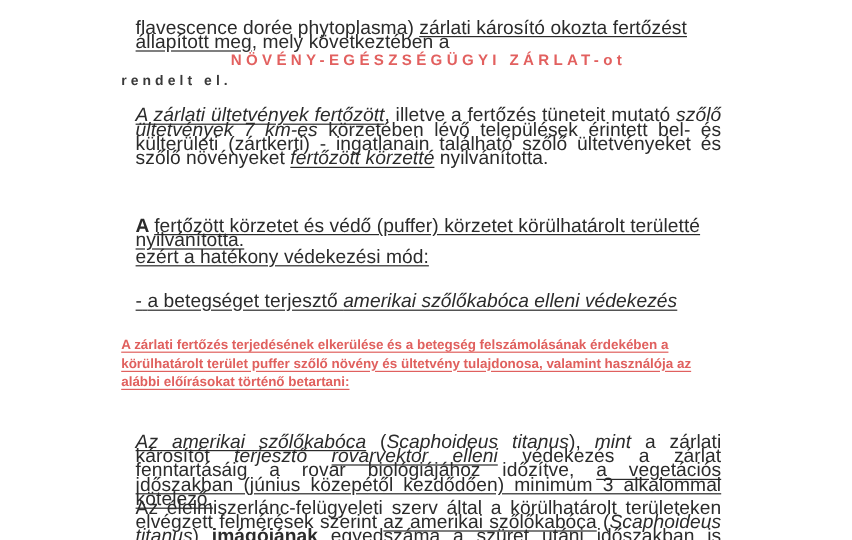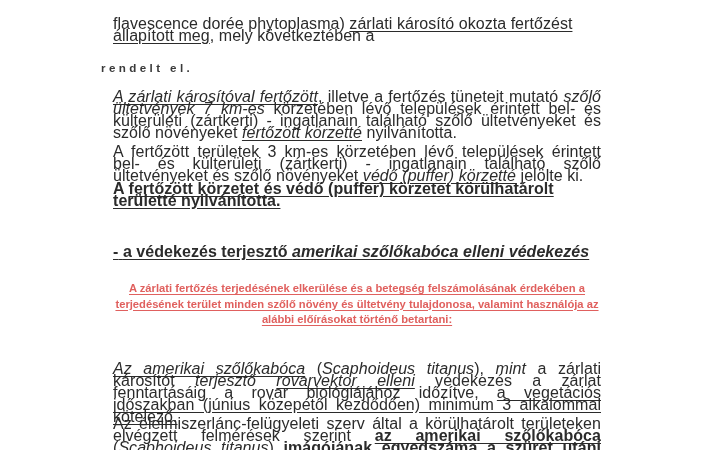--- a/index.html
+++ b/index.html
@@ -33,21 +33,21 @@
     letter-spacing: 0.05px;
   }
   .blk {
     position: absolute;
     left: 101px;
     width: 512px;
   }
   .u  { text-decoration: underline; text-underline-offset: 1.5px; }
   .b  { font-weight: bold; }
   .i  { font-style: italic; text-align: right; }
-  .bu { font-weight: bold; text-decoration: underline; text-underline-offset: 1.5px; }
+  .bu { font-weight: normal; text-decoration: underline; text-underline-offset: 1.5px; }
   .iu { font-style: italic; text-decoration: underline; text-underline-offset: 1.5px; }
   .biu{ font-weight: normal; font-style: italic; text-decoration: underline; text-underline-offset: 1.5px; }
 
   .title-red {
     position: absolute;
     left: 101px;
     width: 512px;
     text-align: center;
     font-size: 12.6px;
     font-weight: bold;
@@ -63,64 +63,62 @@
     font-size: 11.6px;
     font-weight: bold;
     color: #3a3a3a;
     letter-spacing: 3.4px;
     line-height: 16px;
   }
   .red-center {
     position: absolute;
     left: 101px;
     width: 512px;
-    text-align: center;
     font-size: 11.2px;
     font-weight: bold;
     color: #e0605e;
     line-height: 15.6px;
     text-decoration: underline;
     text-underline-offset: 1.6px;
   }
   .just { text-align: justify; text-justify: inter-word; }
 </style>
 </head>
 <body>
 
 <div class="page">
 
   <div class="blk" style="top:6px;">
     <p><span>flavescence dorée phytoplasma</span><span>) </span><span class="u">zárlati károsító okozta fertőzést állapított meg</span><span>, mely következtében a</span></p>
   </div>
 
+  <div class="title-red" style="top:42px;">NÖVÉNY-EGÉSZSÉGÜGYI ZÁRLAT-ot</div>
 
   <div class="title-sub" style="top:60px;">rendelt el.</div>
 
   <div class="blk" style="top:79px;">
-    <p class="just"><span class="iu">A zárlati károsítóval fertőzött</span><span>, illetve a fertőzés tüneteit mutató </span><span class="i">szőlő ültetvények 7 km-es</span><span> körzetében lévő települések érintett bel- és külterületi (zártkerti) - ingatlanain található szőlő ültetvényeket és szőlő növényeket </span><span class="biu">fertőzött körzetté</span><span> nyilvánította.</span></p>
+    <p class="just"><span class="iu">A zárlati ültetvények fertőzött</span><span>, illetve a fertőzés tüneteit mutató </span><span class="i">szőlő ültetvények 7 km-es</span><span> körzetében lévő települések érintett bel- és külterületi (zártkerti) - ingatlanain található szőlő ültetvényeket és szőlő növényeket </span><span class="biu">fertőzött körzetté</span><span> nyilvánította.</span></p>
   </div>
 
-  <div class="blk" style="top:134px;">
-    <p class="just"><span>A fertőzött területek 3 km-es körzetében lévő települések érintett bel- és külterületi (zártkerti) - ingatlanain található szőlő ültetvényeket és szőlő növényeket </span><span class="biu">védő (puffer) körzetté</span><span> jelölte ki.</span></p>
-  </div>
 
   <div class="blk" style="top:171px;">
     <p><span class="b">A </span><span class="bu">fertőzött körzetet és védő (puffer) körzetet körülhatárolt területté nyilvánította.</span></p>
   </div>
 
   <div class="blk" style="top:197px;">
+    <p class="bu">ezért a hatékony védekezési mód:</p>
   </div>
 
   <div class="blk" style="top:234px;">
-    <p class="bu"><span>-</span> <span>a védekezés terjesztő </span><span class="i">amerikai szőlőkabóca elleni védekezés</span></p>
+    <p class="bu"><span>-</span> <span>a betegséget terjesztő </span><span class="i">amerikai szőlőkabóca elleni védekezés</span></p>
   </div>
 
   <div class="red-center" style="top:281px;">
     <div>A zárlati fertőzés terjedésének elkerülése és a betegség felszámolásának érdekében a</div>
-    <div>terjedésének terület minden szőlő növény és ültetvény tulajdonosa, valamint használója az</div>
+    <div>körülhatárolt terület puffer szőlő növény és ültetvény tulajdonosa, valamint használója az</div>
     <div>alábbi előírásokat történő betartani:</div>
   </div>
 
   <div class="blk" style="top:351px;">
     <p class="just"><span class="iu">Az amerikai szőlőkabóca</span><span> (</span><span class="i">Scaphoideus titanus</span><span>), </span><span class="i">mint</span><span> a zárlati károsítót </span><span class="i">terjesztő</span><span> </span><span class="iu">rovarvektor elleni</span><span> védekezés a zárlat fenntartásáig a rovar biológiájához időzítve, </span><span class="u">a vegetációs időszakban (június közepétől kezdődően) minimum 3 alkalommal kötelező.</span></p>
   </div>
 
   <div class="blk" style="top:406px;">
     <p class="just"><span>Az élelmiszerlánc-felügyeleti szerv által a körülhatárolt területeken elvégzett felmérések szerint </span><span class="bu">az amerikai szőlőkabóca</span><span> (</span><span class="i">Scaphoideus titanus</span><span>) </span><span class="b">imágójának</span><span class="bu"> egyedszáma a szüret utáni időszakban is indokolja a védekezést</span><span class="b">. Az idei évben a szüret utáni időszakban történő felhasználásra szükséghelyzeti engedélyt</span></p>
   </div>

